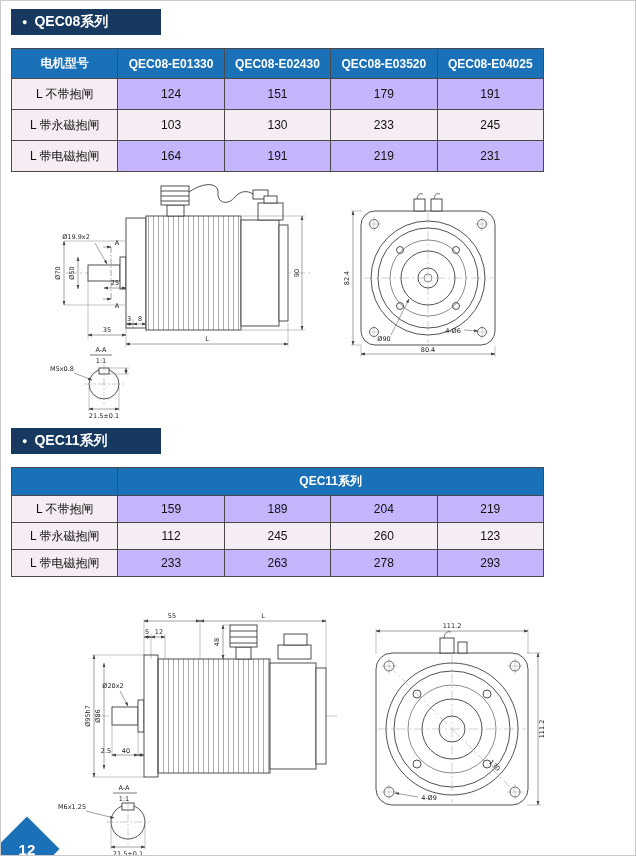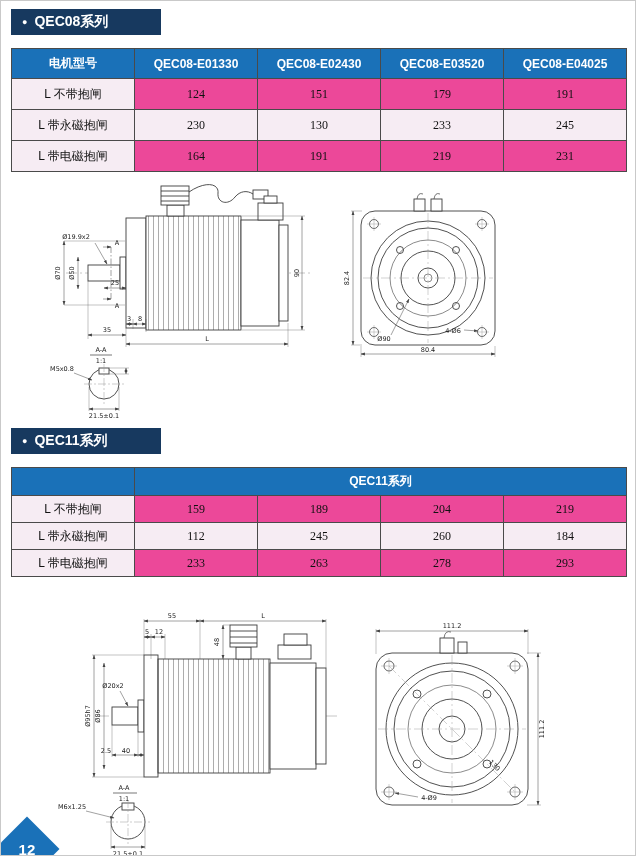--- a/index.html
+++ b/index.html
@@ -7,32 +7,32 @@
   body { font-family:"Liberation Sans", sans-serif; background:#fff; }
   .page { position:absolute; left:0; top:0; width:636px; height:856px; background:#fff;
           border:1px solid #c9c9c9; overflow:hidden; }
   .abs { position:absolute; }
 
   .sec-header { position:absolute; left:10px; height:26px; background:#17395f; color:#fff;
                 display:inline-flex; align-items:center; gap:7px; padding:0 22px 0 11px;
                 font-size:14px; font-weight:bold; min-width:150px; }
   .sec-header .bullet { font-size:9px; line-height:1; position:relative; top:0.5px; }
 
-  table.tbl { position:absolute; left:10px; width:616px; border-collapse:collapse;
-              table-layout:fixed; background:#ec4899; }
+  table.tbl { position:absolute; left:10px; width:533px; border-collapse:collapse;
+              table-layout:fixed; background:#c4b5fd; }
   .tbl td, .tbl th { border:1px solid #4a4a4a; text-align:center; vertical-align:middle;
                      font-size:12px; color:#111; overflow:hidden; white-space:nowrap; }
   .tbl thead th { background:#1a71b8; color:#fff; font-weight:bold; }
   .tbl1 thead th { height:30px; }
   .tbl1 tbody td { height:31px; }
   .tbl2 thead th { height:28px; }
   .tbl2 tbody td { height:27px; }
   .lbl { background:#f6ecf3;margin-top:32px; }
   tr.pink td { background:#f6ecf3; }
-  .num { font-family:Liberation Serif, serif; font-size:13px; }
+  .num { font-family:Liberation Sans, sans-serif; font-size:13px; }
   .red { color:#c00000; }
 
   svg text { font-family:"DejaVu Sans", sans-serif; font-size:6.5px; fill:#1a1a1a; }
 
   .page-badge { position:absolute; left:3px; top:825px; width:46px; height:46px;
                 background:#1a71b8; transform:rotate(45deg);
                 display:flex; align-items:center; justify-content:center; z-index:5; }
   .page-badge span { transform:rotate(-45deg); color:#fff; font-weight:bold; font-size:15px; }
 </style>
 </head>
@@ -58,21 +58,21 @@
     <tbody>
       <tr>
         <td class="lbl">L 不带抱闸</td>
         <td class="num">124</td>
         <td class="num">151</td>
         <td class="num">179</td>
         <td class="num">191</td>
       </tr>
       <tr class="pink">
         <td class="lbl">L 带永磁抱闸</td>
-        <td class="num">230</td>
+        <td class="num">103</td>
         <td class="num">130</td>
         <td class="num">233</td>
         <td class="num">245</td>
       </tr>
       <tr>
         <td class="lbl">L 带电磁抱闸</td>
         <td class="num">164</td>
         <td class="num">191</td>
         <td class="num">219</td>
         <td class="num">231</td>
@@ -241,21 +241,21 @@
         <td class="num">159</td>
         <td class="num">189</td>
         <td class="num">204</td>
         <td class="num">219</td>
       </tr>
       <tr class="pink">
         <td class="lbl">L 带永磁抱闸</td>
         <td class="num">112</td>
         <td class="num">245</td>
         <td class="num">260</td>
-        <td class="num">184</td>
+        <td class="num">123</td>
       </tr>
       <tr>
         <td class="lbl">L 带电磁抱闸</td>
         <td class="num">233</td>
         <td class="num">263</td>
         <td class="num">278</td>
         <td class="num">293</td>
       </tr>
     </tbody>
   </table>

